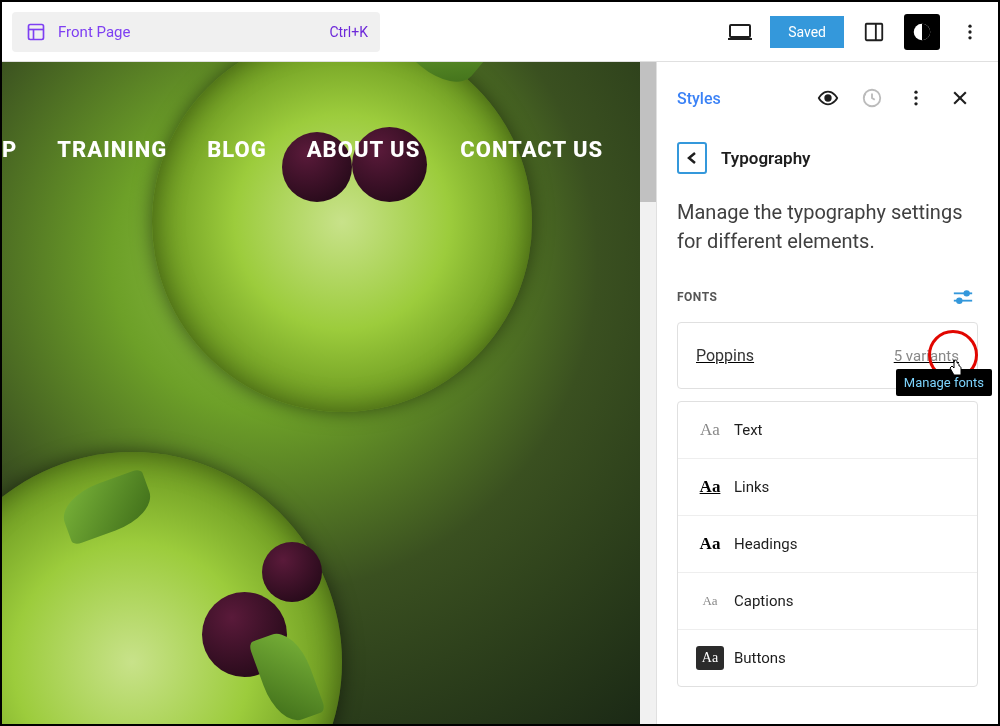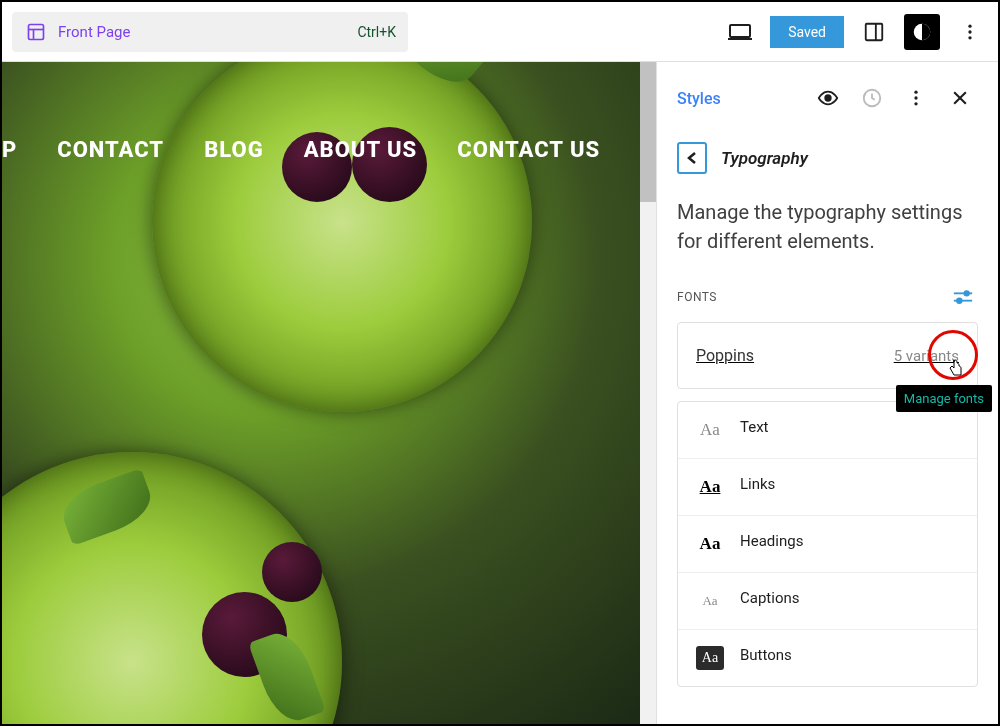--- a/index.html
+++ b/index.html
@@ -1,64 +1,64 @@
 <!DOCTYPE html>
 <html><head>
 <meta charset="utf-8">
 <style>
 * { margin: 0; padding: 0; box-sizing: border-box; font-family: -apple-system, BlinkMacSystemFont, "Segoe UI", Roboto, sans-serif; }
 body { width: 1000px; height: 726px; border: 2px solid #000; overflow: hidden; }
 
 
 .topbar { height: 60px; border-bottom: 1px solid #e0e0e0; display: flex; align-items: center; padding: 0 10px; background: #fff; }
-.page-pill { background: #f0f0f0; height: 40px; border-radius: 4px; display: flex; align-items: center; padding: 0 12px; width: 396px; }
+.page-pill { background: #f0f0f0; height: 40px; border-radius: 4px; display: flex; align-items: center; padding: 0 12px; width: 368px; }
 .page-pill .pg-icon { width: 24px; height: 24px; margin-right: 10px; display: flex; align-items: center; justify-content: center; }
 .page-pill .pg-title { color: #7e3ff2; font-size: 15px; flex: 1; }
-.page-pill .pg-short { color: #14532d; font-size: 14px; }
+.page-pill .pg-short { color: #6d28d9; font-size: 14px; }
 .topbar-spacer { flex: 1; }
 .topbar-right { display: flex; align-items: center; gap: 12px; }
 .icon-btn { width: 36px; height: 36px; display: flex; align-items: center; justify-content: center; cursor: pointer; }
 .saved-btn { background: #3498db; color: #fff; padding: 8px 18px; border-radius: 0; font-size: 14px; }
 .contrast-btn { background: #000; color: #fff; width: 36px; height: 36px; border-radius: 3px; display: flex; align-items: center; justify-content: center; }
 
 
 .main { display: flex; height: calc(100% - 60px); }
 .canvas { flex: 1; position: relative; overflow: hidden; background: #2d3a2a; }
 .canvas-bg { position: absolute; inset: 0; background:
   radial-gradient(circle at 40% 30%, #8fbf4a 0%, #6da028 25%, #3a5020 55%, #1a2815 100%); }
 .nav-items { position: absolute; top: 75px; left: 0; width: 100%; display: flex; gap: 40px; padding-left: 0; }
 .nav-items span { color: #fff; font-weight: 800; font-size: 22px; letter-spacing: 1px; }
 .canvas-scrollbar { position: absolute; right: 0; top: 0; width: 16px; height: 100%; background: #f1f1f1; }
 .canvas-scrollbar-thumb { background: #c1c1c1; width: 100%; height: 140px; }
 
 
 .sidebar { width: 342px; border-left: 1px solid #e0e0e0; background: #fff; display: flex; flex-direction: column; overflow-y: auto; }
 .sb-head { display: flex; align-items: center; padding: 18px 20px; gap: 8px; }
 .sb-title { flex: 1; font-size: 16px; font-weight: 500; color: #3b82f6; }
-.sb-back-row { display: flex; align-items: center; padding: 8px 20px 10px 20px; gap: 14px; font-style: italic; }
+.sb-back-row { display: flex; align-items: center; padding: 8px 20px 10px 20px; gap: 14px; }
 .back-btn { width: 30px; height: 32px; border: 2px solid #3498db; border-radius: 3px; display: flex; align-items: center; justify-content: center; cursor: pointer; }
 .sb-section-title { font-size: 17px; font-weight: 600; color: #1e1e1e; }
 .sb-desc { padding: 6px 20px 22px 20px; color: #404040; font-size: 20px; line-height: 1.45; margin-top: 8px; }
 .sb-label-row { padding: 4px 20px 10px 20px; display: flex; align-items: center; justify-content: space-between; }
-.sb-label { font-size: 12px; font-weight: 400; color: #555; letter-spacing: 0.5px; }
+.sb-label { font-size: 12px; font-weight: 700; color: #555; letter-spacing: 0.5px; }
 .fonts-btn { width: 30px; height: 30px; display: flex; align-items: center; justify-content: center; cursor: pointer; position: relative; z-index: 5; }
 .font-card { margin: 0 20px; border: 1px solid #e0e0e0; border-radius: 4px; padding: 23px 18px; display: flex; justify-content: space-between; align-items: center; text-decoration: underline; }
 .font-name { font-size: 16px; color: #333; }
 .font-variants { color: #888; font-size: 15px; }
 .elements-section { padding: 30px 20px 0 20px; }
 .elem-list { margin: 12px 20px 0 20px; border: 1px solid #e0e0e0; border-radius: 4px; }
-.elem-row { display: flex; padding: 16px 18px; border-bottom: 1px solid #eee; cursor: pointer; gap: 16px; }
+.elem-row { display: flex; align-items: center; padding: 16px 18px; border-bottom: 1px solid #eee; cursor: pointer; gap: 10px; }
 .elem-row:last-child { border-bottom: none; }
 .elem-icon { width: 28px; height: 24px; display: flex; align-items: center; justify-content: center; font-family: Georgia, serif; font-size: 17px; }
 .elem-icon.dark { background: #2b2b2b; color: #fff; border-radius: 3px; padding: 2px 4px; font-size: 14px; }
 .elem-label { font-size: 15px; color: #1e1e1e; }
 
 
 .highlight-circle { position: absolute; top: 268px; right: 20px; width: 50px; height: 50px; border: 3px solid #e10600; border-radius: 50%; pointer-events: none; z-index: 10; }
-.tooltip { position: absolute; top: 323px; right: 6px; background: #000; color: #14b8a6; font-size: 13px; padding: 6px 8px; border-radius: 2px; z-index: 10; text-align: right; }
+.tooltip { position: absolute; top: 307px; right: 6px; background: #000; color: #7dd3fc; font-size: 13px; padding: 6px 8px; border-radius: 2px; z-index: 10; text-align: right; }
 .cursor-hand { position: absolute; top: 296px; right: 32px; z-index: 11; font-size: 16px; pointer-events: none; }
 
 
 .glass { position: absolute; border-radius: 50%; background: radial-gradient(circle at 50% 50%, #c8e28a 0%, #9ccc3c 40%, #6b9820 70%, #3a5a12 100%); box-shadow: inset 0 0 30px rgba(0,0,0,0.4), 0 0 20px rgba(0,0,0,0.5); }
 .glass.g1 { width: 380px; height: 380px; top: -30px; left: 150px; }
 .glass.g2 { width: 420px; height: 420px; top: 390px; left: -80px; }
 .berry { position: absolute; border-radius: 50%; background: radial-gradient(circle at 35% 30%, #5a1a3a, #1a0612); }
 .leaf { position: absolute; width: 90px; height: 50px; background: linear-gradient(135deg, #7bb53a, #3d6b18); border-radius: 50% 10% 50% 10%; }
 </style>
 </head>
@@ -116,21 +116,21 @@
       <div class="leaf" style="top:-10px;left:240px;transform:rotate(40deg);"></div>
     </div>
     <div class="glass g2">
       <div class="berry" style="width:85px;height:85px;top:140px;left:280px;"></div>
       <div class="berry" style="width:60px;height:60px;top:90px;left:340px;"></div>
       <div class="leaf" style="top:30px;left:140px;transform:rotate(-20deg);"></div>
       <div class="leaf" style="top:200px;left:320px;transform:rotate(70deg);"></div>
     </div>
     <div class="nav-items">
       <span>P</span>
-      <span>CONTACT</span>
+      <span>TRAINING</span>
       <span>BLOG</span>
       <span>ABOUT US</span>
       <span>CONTACT US</span>
     </div>
     <div class="canvas-scrollbar">
       <div class="canvas-scrollbar-thumb"></div>
     </div>
   </div>
 
   <div class="sidebar" style="position:relative;">

